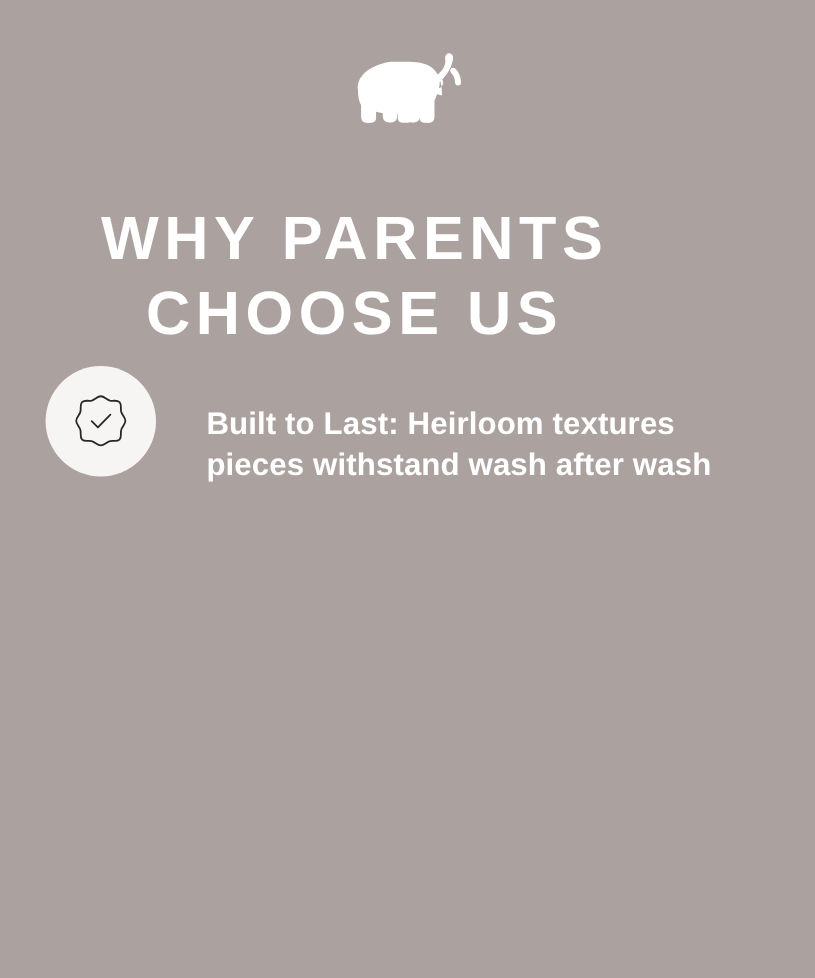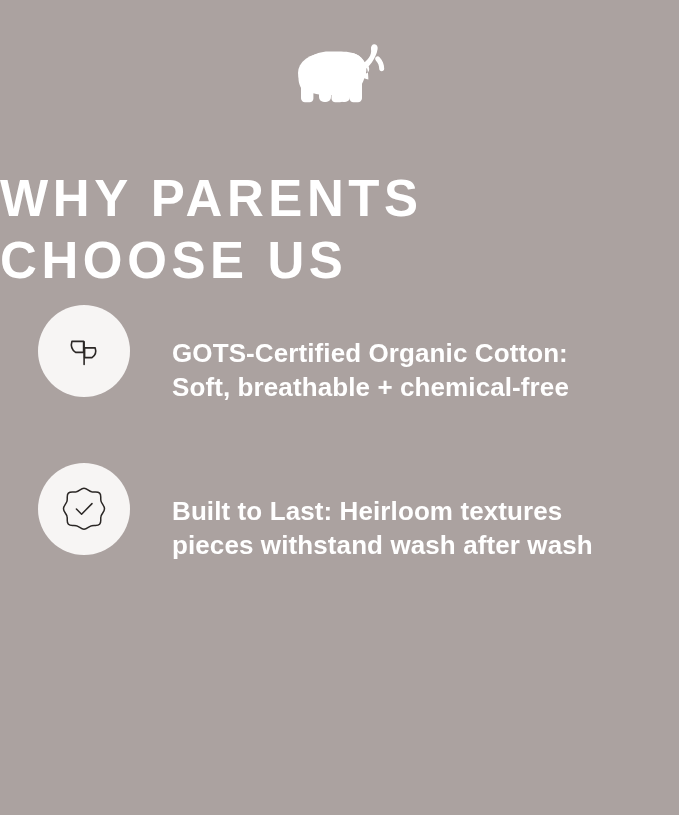--- a/index.html
+++ b/index.html
@@ -37,21 +37,21 @@
   .logo-wrap svg {
     display: block;
   }
 
   
   .heading {
     position: absolute;
     top: 134px;
     left: 0;
     width: 591px;
-    text-align: left;
+    text-align: center;
     color: #ffffff;
     font-weight: bold;
     font-size: 51px;
     line-height: 62px;
     letter-spacing: 4.6px;
     text-transform: uppercase;
     white-space: pre-line;
   }
 
   
@@ -165,38 +165,20 @@
         </g>
       </svg>
     </span>
   </div>
 
   <h1 class="heading">WHY PARENTS
 CHOOSE US</h1>
 
   <div class="features">
 
-    <div class="feature">
-      <div class="icon-circle">
-        <span>
-          <svg width="44" height="44" viewBox="0 0 44 44" aria-hidden="true">
-            <g fill="none" stroke="#2b2725" stroke-width="1.6" stroke-linecap="round" stroke-linejoin="round">
-
-              <path d="M21.6,23.4 L13.6,23.4 A10,10 0 0 1 9.9,12.4 L21.6,12.4 Z"></path>
-
-              <path d="M22.6,28.6 L30.0,28.6 A8.6,8.6 0 0 0 33.2,18.9 L22.6,18.9 Z"></path>
-
-              <path d="M22.1,12.9 L22.1,35.4"></path>
-            </g>
-          </svg>
-        </span>
-      </div>
-      <p class="feature-text">GOTS-Certified Organic Cotton:
-Soft, breathable + chemical-free</p>
-    </div>
 
 
     <div class="feature">
       <div class="icon-circle">
         <span>
           <svg width="50" height="50" viewBox="0 0 50 50" aria-hidden="true">
             <g fill="none" stroke="#2b2725" stroke-width="1.5" stroke-linecap="round" stroke-linejoin="round">
 
               <path d="
                 M25,4.2

